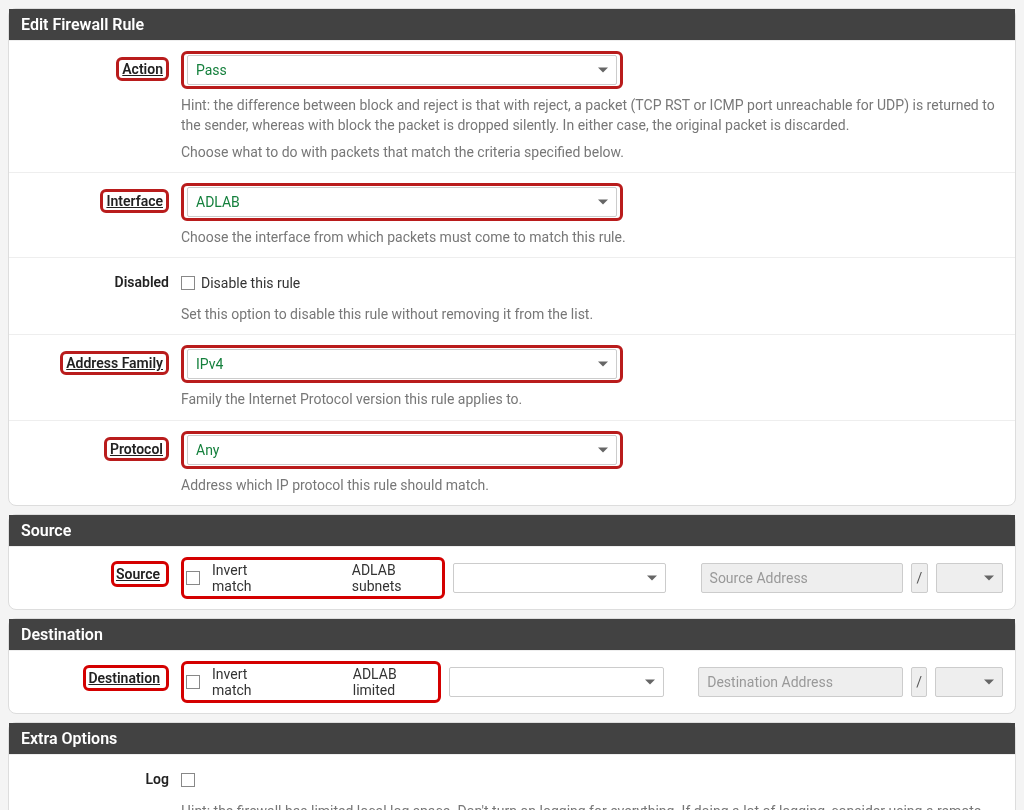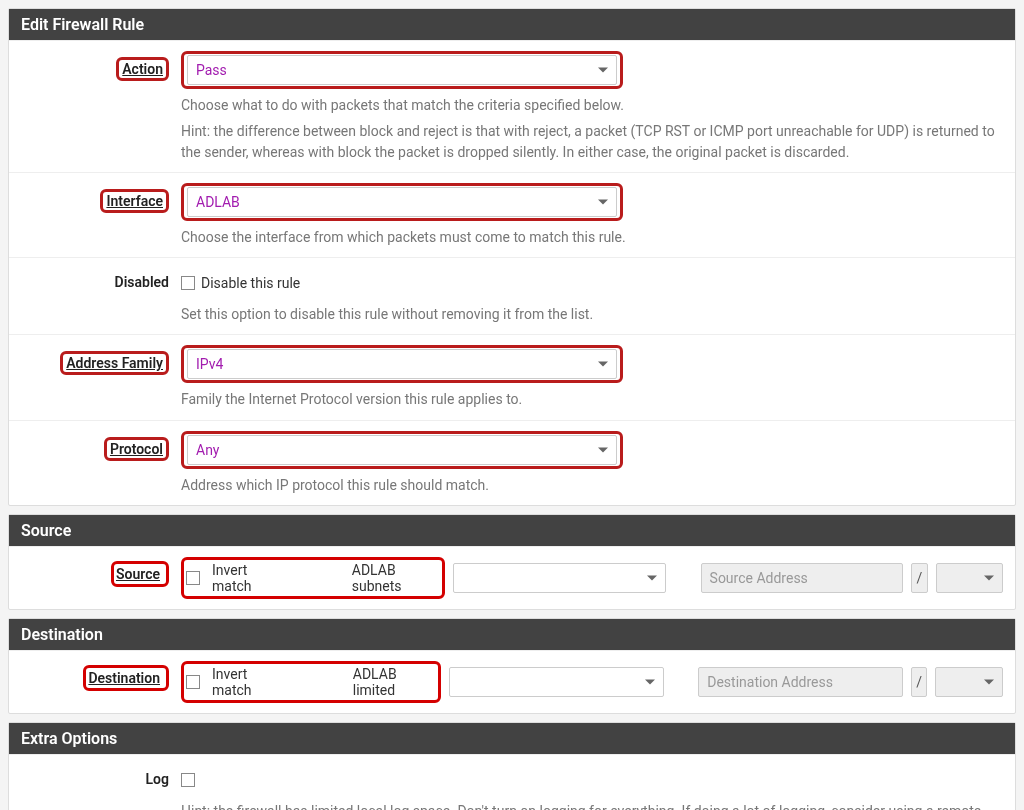--- a/index.html
+++ b/index.html
@@ -9,21 +9,21 @@
     font-family: -apple-system, BlinkMacSystemFont, "Segoe UI", Roboto, Helvetica, Arial, sans-serif;
     font-size: 14px;
     background: #f4f4f4;
     color: #333;
     width: 1024px;
   }
   .panel {
     margin: 8px 0 0 0;
     background: #fff;
     border: 1px solid #ddd;
-    border-radius: 2px;
+    border-radius: 8px;
     overflow: visible;
   }
   .panel-header {
     background: #424242;
     color: #fff;
     font-weight: 600;
     font-size: 16px;
     padding: 6px 12px;
   }
   .form-row {
@@ -53,21 +53,21 @@
     border-radius: 6px;
     padding: 1px 3px;
     display: inline-block;
   }
   select.wide, .select-like.wide {
     width: 430px;
   }
   select, .select-like, input[type="text"] {
     font-family: inherit;
     font-size: 14px;
-    color: #a21caf;
+    color: #15803d;
     background: #fff;
     border: 1px solid #ccc;
     border-radius: 2px;
     padding: 5px 28px 5px 8px;
     height: 30px;
     vertical-align: top;
   }
   .select-like {
     display: inline-flex;
     align-items: center;
@@ -154,22 +154,22 @@
   <div class="form-row">
     <div class="label-col">
       <span class="hl-tight"><span class="underlined">Action</span></span>
     </div>
     <div class="field-col">
       <span class="hl-tight">
         <span class="select-like wide">
           <span>Pass</span>
         </span>
       </span>
+      <div class="helptext">Hint: the difference between block and reject is that with reject, a packet (TCP RST or ICMP port unreachable for UDP) is returned to the sender, whereas with block the packet is dropped silently. In either case, the original packet is discarded.</div>
       <div class="helptext">Choose what to do with packets that match the criteria specified below.</div>
-      <div class="helptext">Hint: the difference between block and reject is that with reject, a packet (TCP RST or ICMP port unreachable for UDP) is returned to the sender, whereas with block the packet is dropped silently. In either case, the original packet is discarded.</div>
     </div>
   </div>
 
   <div class="form-row">
     <div class="label-col">
       <span class="hl-tight"><span class="underlined">Interface</span></span>
     </div>
     <div class="field-col">
       <span class="hl-tight">
         <span class="select-like wide">

